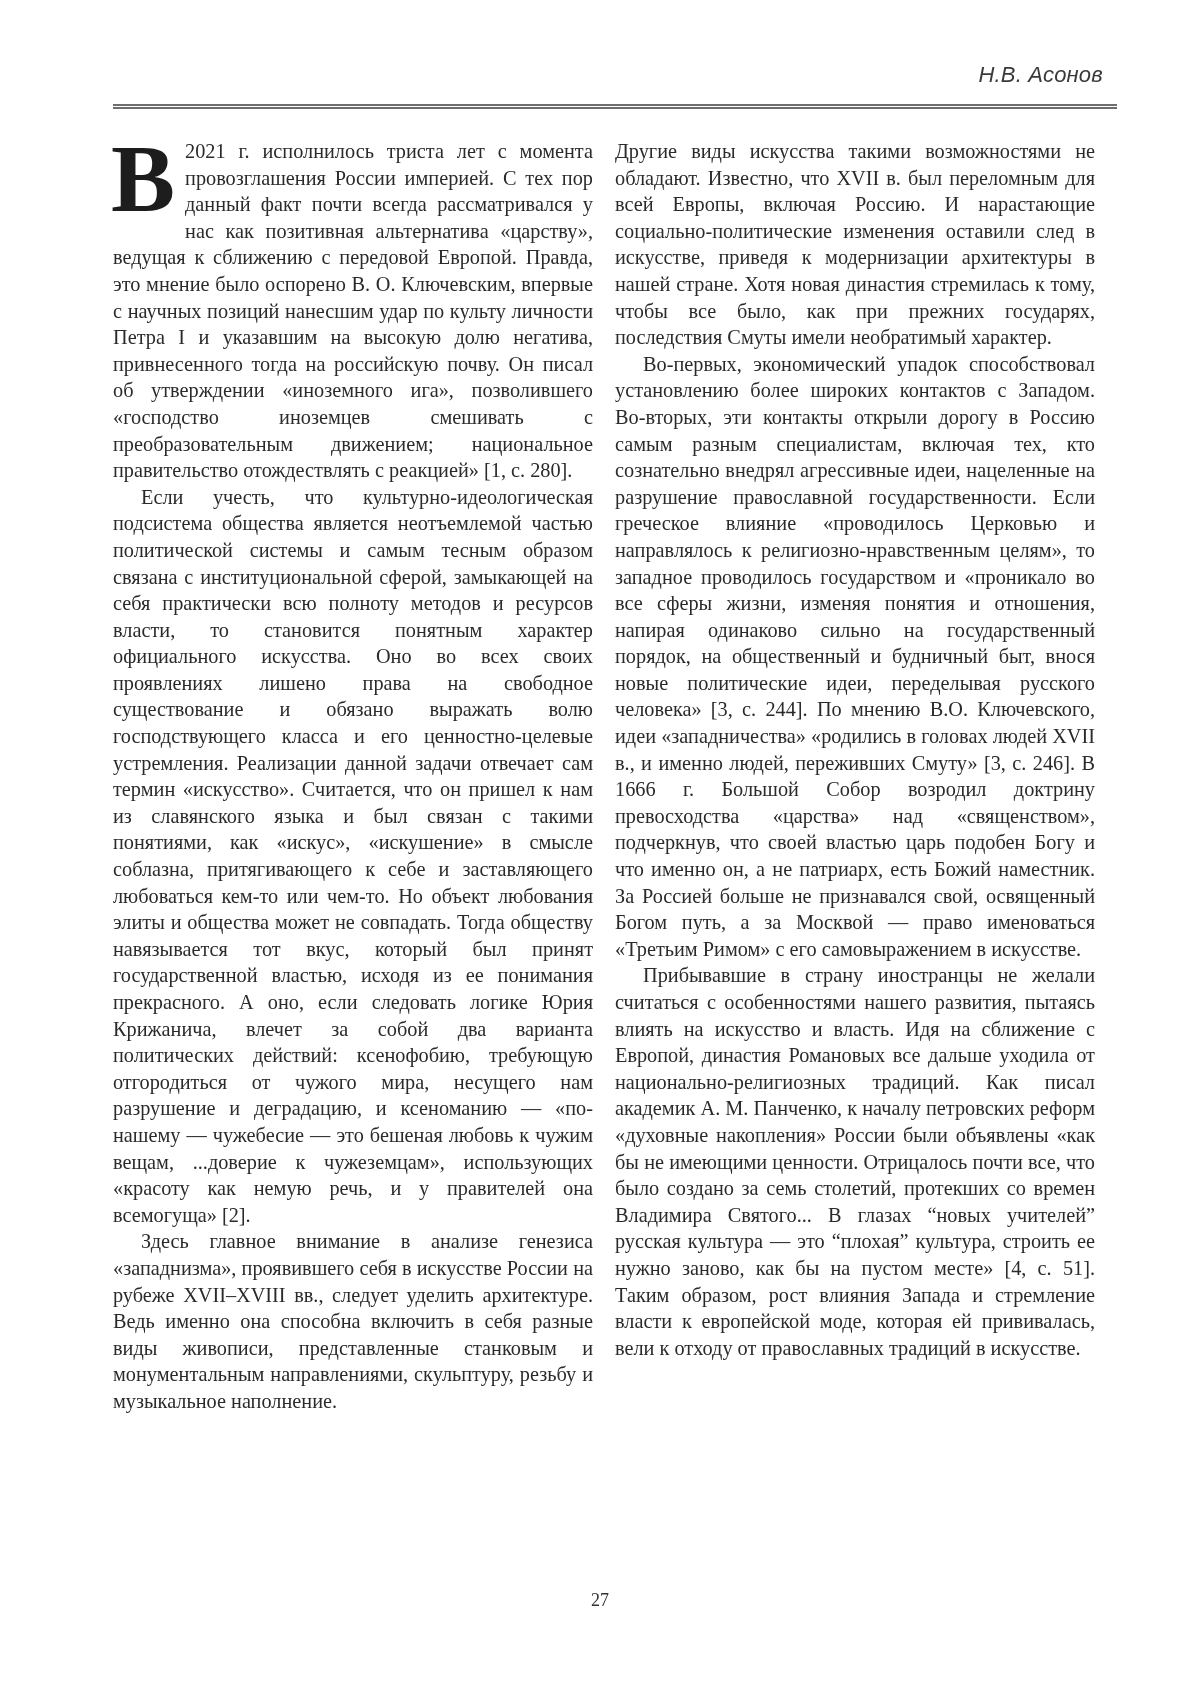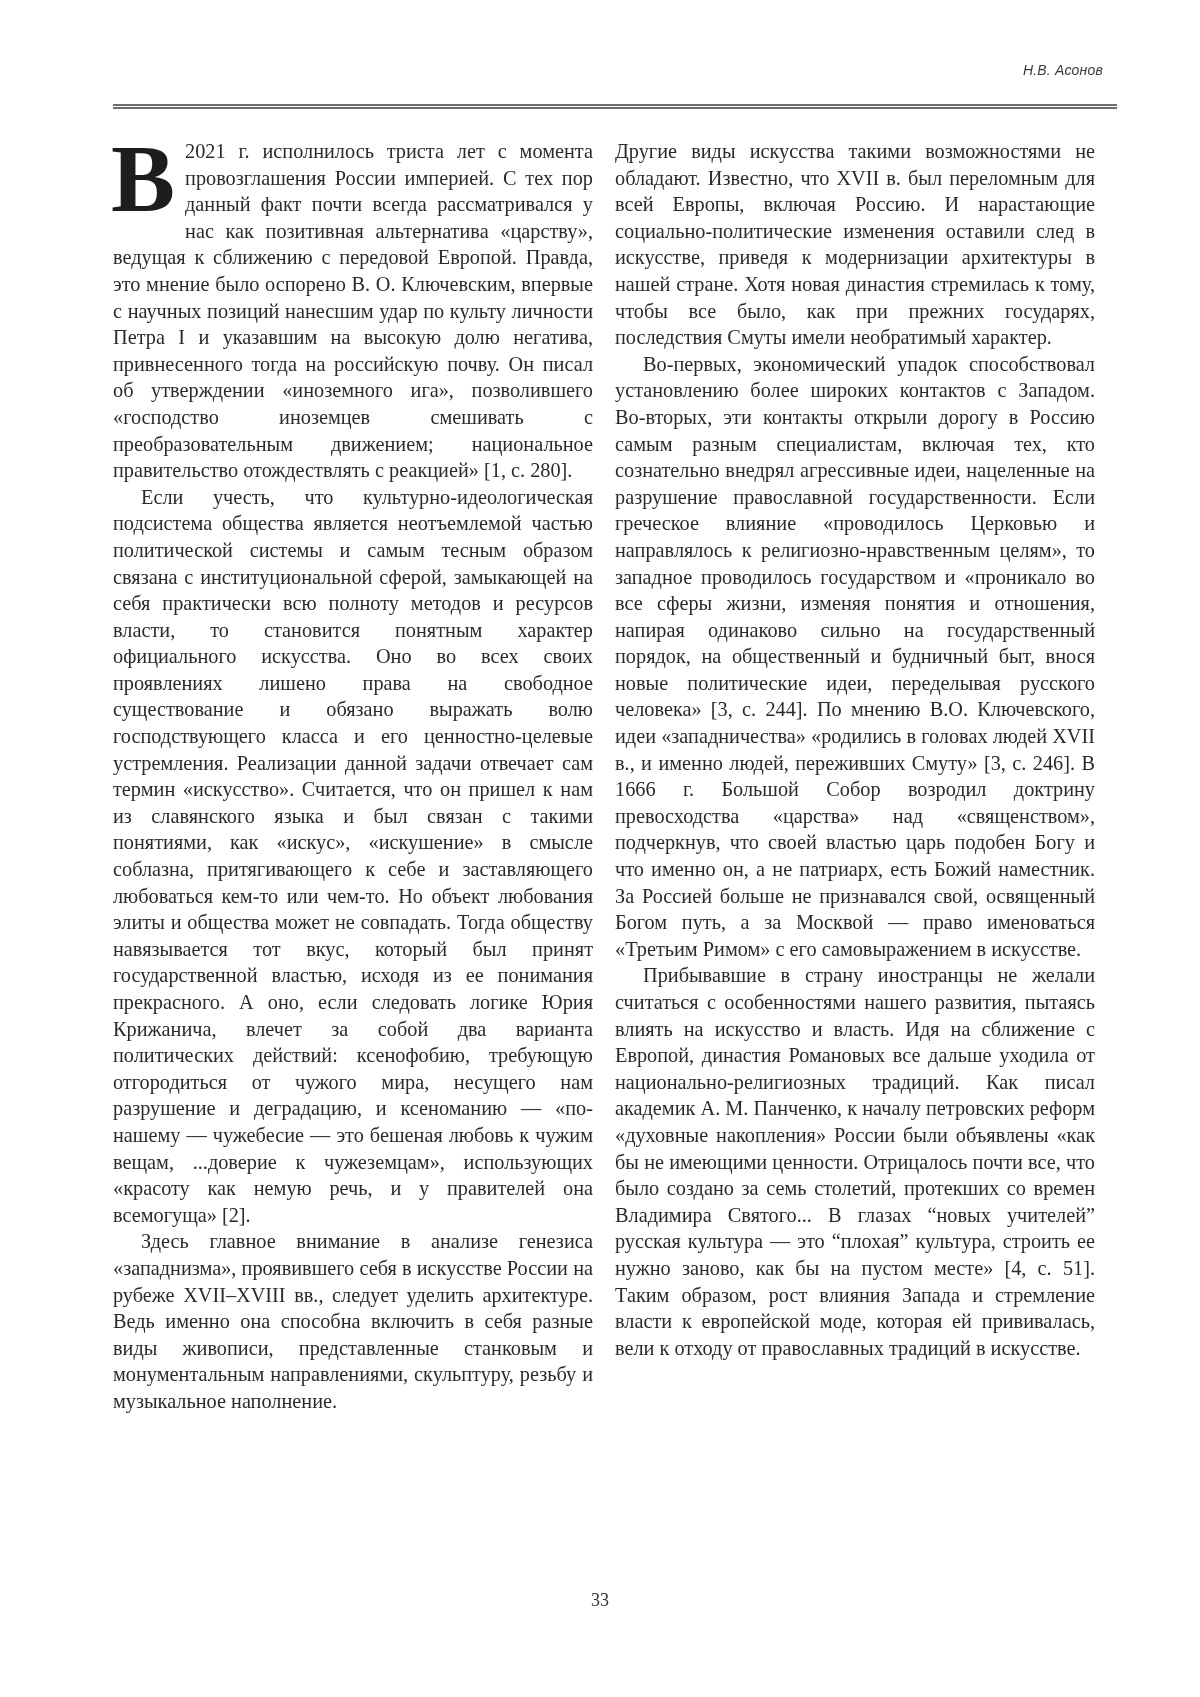--- a/index.html
+++ b/index.html
@@ -1,20 +1,20 @@
 <!DOCTYPE html>
 <html><head>
 <meta charset="utf-8">
 <style>
   html, body { margin: 0; padding: 0; background: #ffffff; }
   body { width: 1200px; height: 1697px; position: relative; overflow: hidden;
          font-family: "Liberation Serif", "DejaVu Serif", serif; color: #2a2a2a; }
   .running-head { position: absolute; top: 62px; right: 97px;
                   font-family: "Liberation Sans", "DejaVu Sans", sans-serif;
-                  font-style: italic; font-size: 14px; color: #3a3a3a; letter-spacing: 0.2px; }
+                  font-style: italic; font-size: 22px; color: #3a3a3a; letter-spacing: 0.2px; }
   .rule { position: absolute; top: 104px; left: 113px; width: 1004px; height: 5px;
           border-top: 2px solid #6e6e6e; border-bottom: 2px solid #6e6e6e; box-sizing: border-box; }
   .col { position: absolute; top: 138px; width: 480px; font-size: 20.3px; line-height: 26.6px;
          text-align: justify; hyphens: manual; }
   .col-left { left: 113px; }
   .col-right { left: 615px; }
   .col p { margin: 0; }
   .col p.indent { text-indent: 28px; }
   .dropcap { float: left; font-family: "Liberation Serif", "DejaVu Serif", serif; font-weight: bold;
              font-size: 96px; line-height: 74px; height: 76px; margin: 4px 10px 0 -2px; color: #1d1d1d; }
@@ -44,13 +44,13 @@
     <span>Другие виды искусства такими возможностями не обладают. Известно, что XVII в. был переломным для всей Европы, включая Россию. И нарастающие социально-политические изменения оставили след в искусстве, приведя к модернизации архитектуры в нашей стране. Хотя новая династия стремилась к тому, чтобы все было, как при прежних государях, последствия Смуты имели необратимый характер.</span>
   </p>
   <p class="indent">
     <span>Во-первых, экономический упадок способствовал установлению более широких контактов с Западом. Во-вторых, эти контакты открыли дорогу в Россию самым разным специалистам, включая тех, кто сознательно внедрял агрессивные идеи, нацеленные на разрушение православной государственности. Если греческое влияние «проводилось Церковью и направлялось к религиозно-нравственным целям», то западное проводилось государством и «проникало во все сферы жизни, изменяя понятия и отношения, напирая одинаково сильно на государственный порядок, на общественный и будничный быт, внося новые политические идеи, переделывая русского человека» [3, с. 244]. По мнению В.О. Ключевского, идеи «западничества» «родились в головах людей XVII в., и именно людей, переживших Смуту» [3, с. 246]. В 1666 г. Большой Собор возродил доктрину превосходства «царства» над «священством», подчеркнув, что своей властью царь подобен Богу и что именно он, а не патриарх, есть Божий наместник. За Россией больше не признавался свой, освященный Богом путь, а за Москвой — право именоваться «Третьим Римом» с его самовыражением в искусстве.</span>
   </p>
   <p class="indent">
     <span>Прибывавшие в страну иностранцы не желали считаться с особенностями нашего развития, пытаясь влиять на искусство и власть. Идя на сближение с Европой, династия Романовых все дальше уходила от национально-религиозных традиций. Как писал академик А. М. Панченко, к началу петровских реформ «духовные накопления» России были объявлены «как бы не имеющими ценности. Отрицалось почти все, что было создано за семь столетий, протекших со времен Владимира Святого... В глазах “новых учителей” русская культура — это “плохая” культура, строить ее нужно заново, как бы на пустом месте» [4, с. 51]. Таким образом, рост влияния Запада и стремление власти к европейской моде, которая ей прививалась, вели к отходу от православных традиций в искусстве.</span>
   </p>
 </div>
 
-<div class="page-number">33</div>
+<div class="page-number">27</div>
 
 </body></html>

